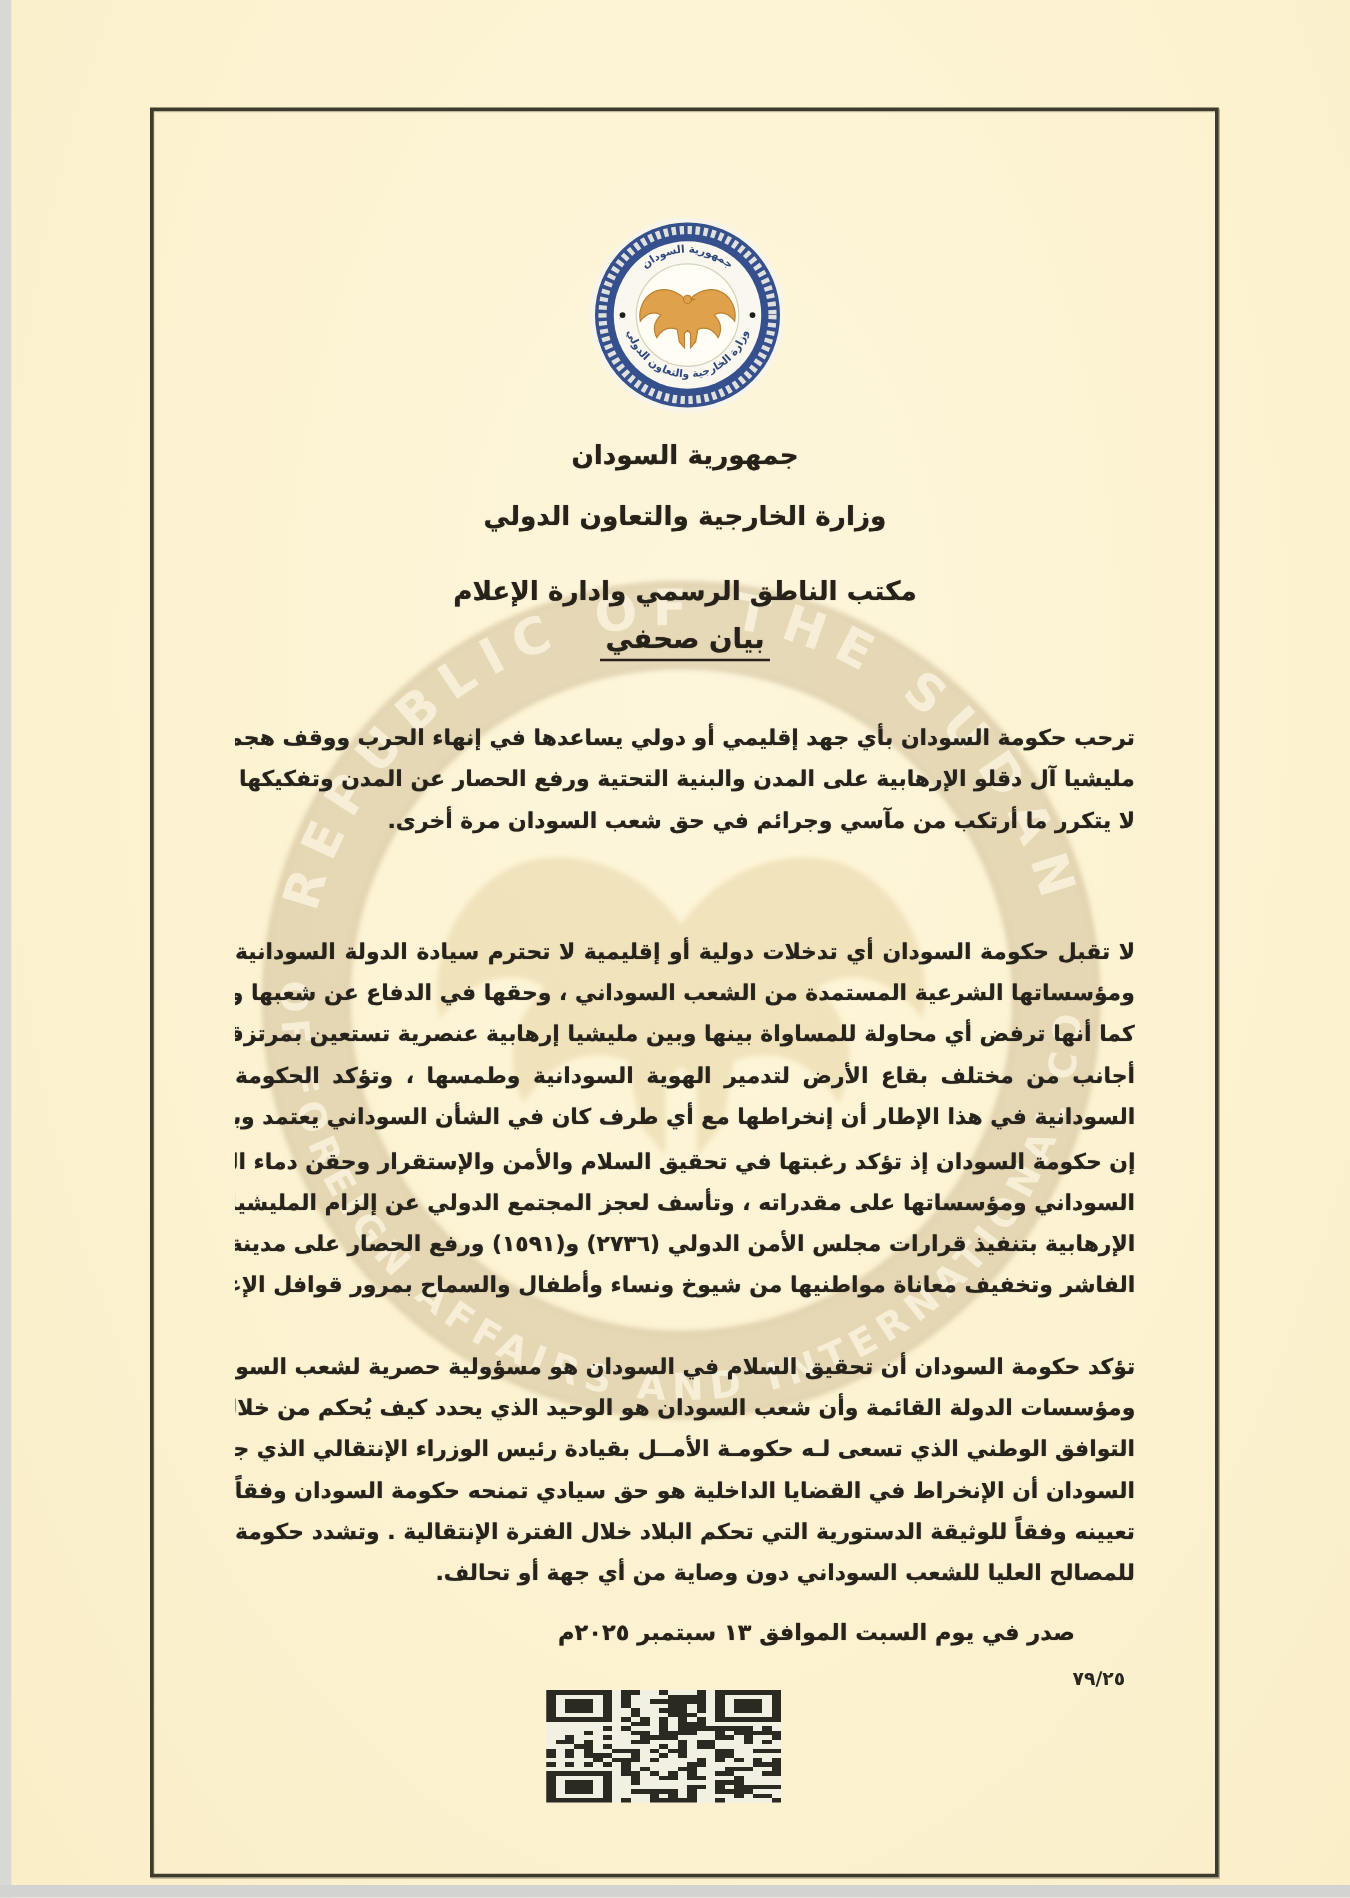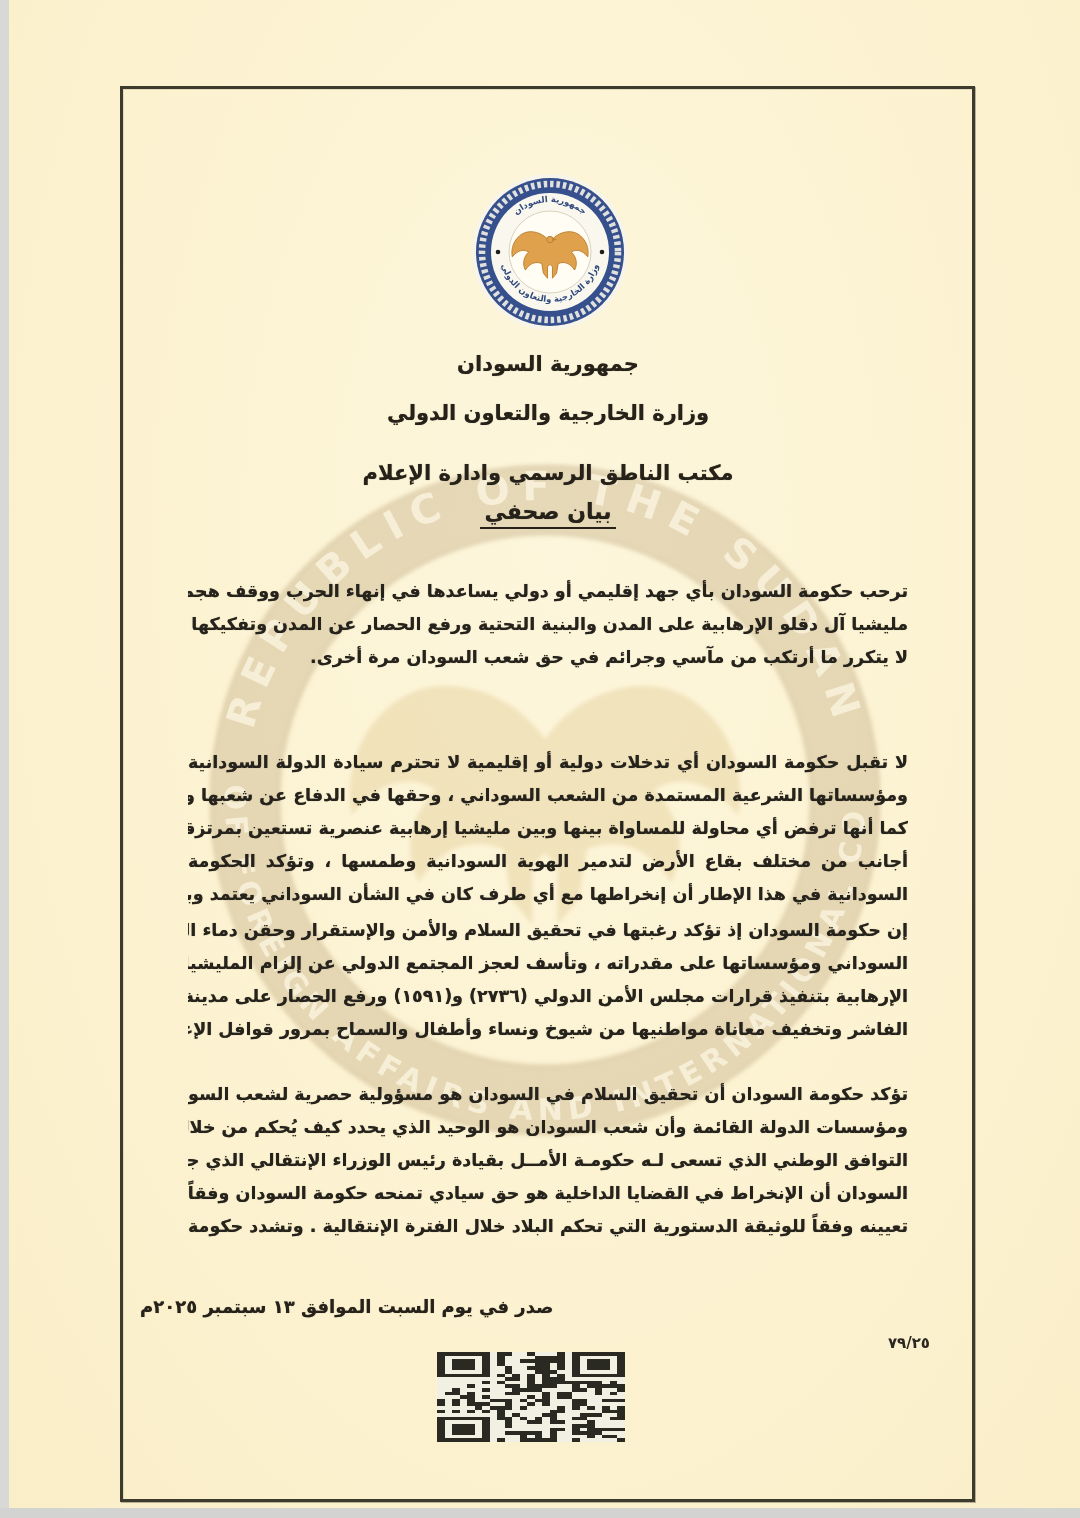--- a/index.html
+++ b/index.html
@@ -23,25 +23,25 @@
   .h2{top:401px;font-size:21px;}
   .h3{top:461px;font-size:21px;}
   .title-wrap{top:499px;font-size:22px;}
   .doc-title{display:inline-block;border-bottom:2px solid #26221a;padding:0 4px 3px 4px;}
   .para{position:absolute;left:188px;width:720px;direction:rtl;z-index:3;}
   .pline{height:33px;line-height:33px;font-size:17.5px;font-weight:bold;color:#26231c;
     text-shadow:0 0 .7px rgba(45,40,28,.7);
     text-align:justify;text-align-last:justify;-moz-text-align-last:justify;
     overflow:hidden;white-space:nowrap;}
   .pline.last{text-align-last:right;-moz-text-align-last:right;}
-  .date-line{position:absolute;top:1296px;left:140px;width:720px;text-align:left;z-index:3;
+  .date-line{position:absolute;top:1296px;left:140px;width:720px;text-align:right;z-index:3;
     direction:rtl;font-size:18px;font-weight:bold;color:#26221a;
     text-shadow:0 0 .7px rgba(45,40,28,.7);}
   .ref-num{position:absolute;top:1334px;left:858px;width:72px;z-index:3;direction:ltr;
-    text-align:right;font-size:15px;font-weight:bold;color:#2a2720;}
+    text-align:left;font-size:15px;font-weight:bold;color:#2a2720;}
   .qr{position:absolute;left:437px;top:1352px;width:188px;height:90px;z-index:3;}
   .wm-text{font-size:40px;font-weight:bold;letter-spacing:11px;fill:#faf3dd;opacity:.85;
     font-family:"DejaVu Sans",sans-serif;}
   .em-arc{font-size:8.5px;font-weight:bold;fill:#31497e;font-family:"DejaVu Sans",sans-serif;}
 </style>
 </head>
 <body>
 
 <div class="scan"></div>
 <div class="edge-left"></div>
@@ -117,20 +117,21 @@
       <div class="pline">السوداني ومؤسساتها على مقدراته ، وتأسف لعجز المجتمع الدولي عن إلزام المليشيا</div>
       <div class="pline">الإرهابية بتنفيذ قرارات مجلس الأمن الدولي (٢٧٣٦) و(١٥٩١) ورفع الحصار على مدينة ،</div>
       <div class="pline last">الفاشر وتخفيف معاناة مواطنيها من شيوخ ونساء وأطفال والسماح بمرور قوافل الإغاثة.</div>
     </div>
     <div class="para" style="top: 1078px;">
       <div class="pline">تؤكد حكومة السودان أن تحقيق السلام في السودان هو مسؤولية حصرية لشعب السودان</div>
       <div class="pline">ومؤسسات الدولة القائمة وأن شعب السودان هو الوحيد الذي يحدد كيف يُحكم من خلال</div>
       <div class="pline">التوافق الوطني الذي تسعى لـه حكومـة الأمــل بقيادة رئيس الوزراء الإنتقالي الذي جاء</div>
       <div class="pline">السودان أن الإنخراط في القضايا الداخلية هو حق سيادي تمنحه حكومة السودان وفقاً</div>
       <div class="pline">تعيينه وفقاً للوثيقة الدستورية التي تحكم البلاد خلال الفترة الإنتقالية . وتشدد حكومة</div>
+      <div class="pline last">للمصالح العليا للشعب السوداني دون وصاية من أي جهة أو تحالف.</div>
     </div>
   </div>
 
 <div class="date-line">صدر في يوم السبت  الموافق ١٣  سبتمبر ٢٠٢٥م</div>
 <div class="ref-num">٧٩/٢٥</div>
 
 <svg id="qr" class="qr" viewBox="0 0 25 25" preserveAspectRatio="none" shape-rendering="crispEdges">
     <rect x="0" y="0" width="25" height="25" fill="#f2efe3"></rect>
     <rect x="0" y="0" width="1" height="1" fill="#2a2a22"></rect>
     <rect x="1" y="0" width="1" height="1" fill="#2a2a22"></rect>

